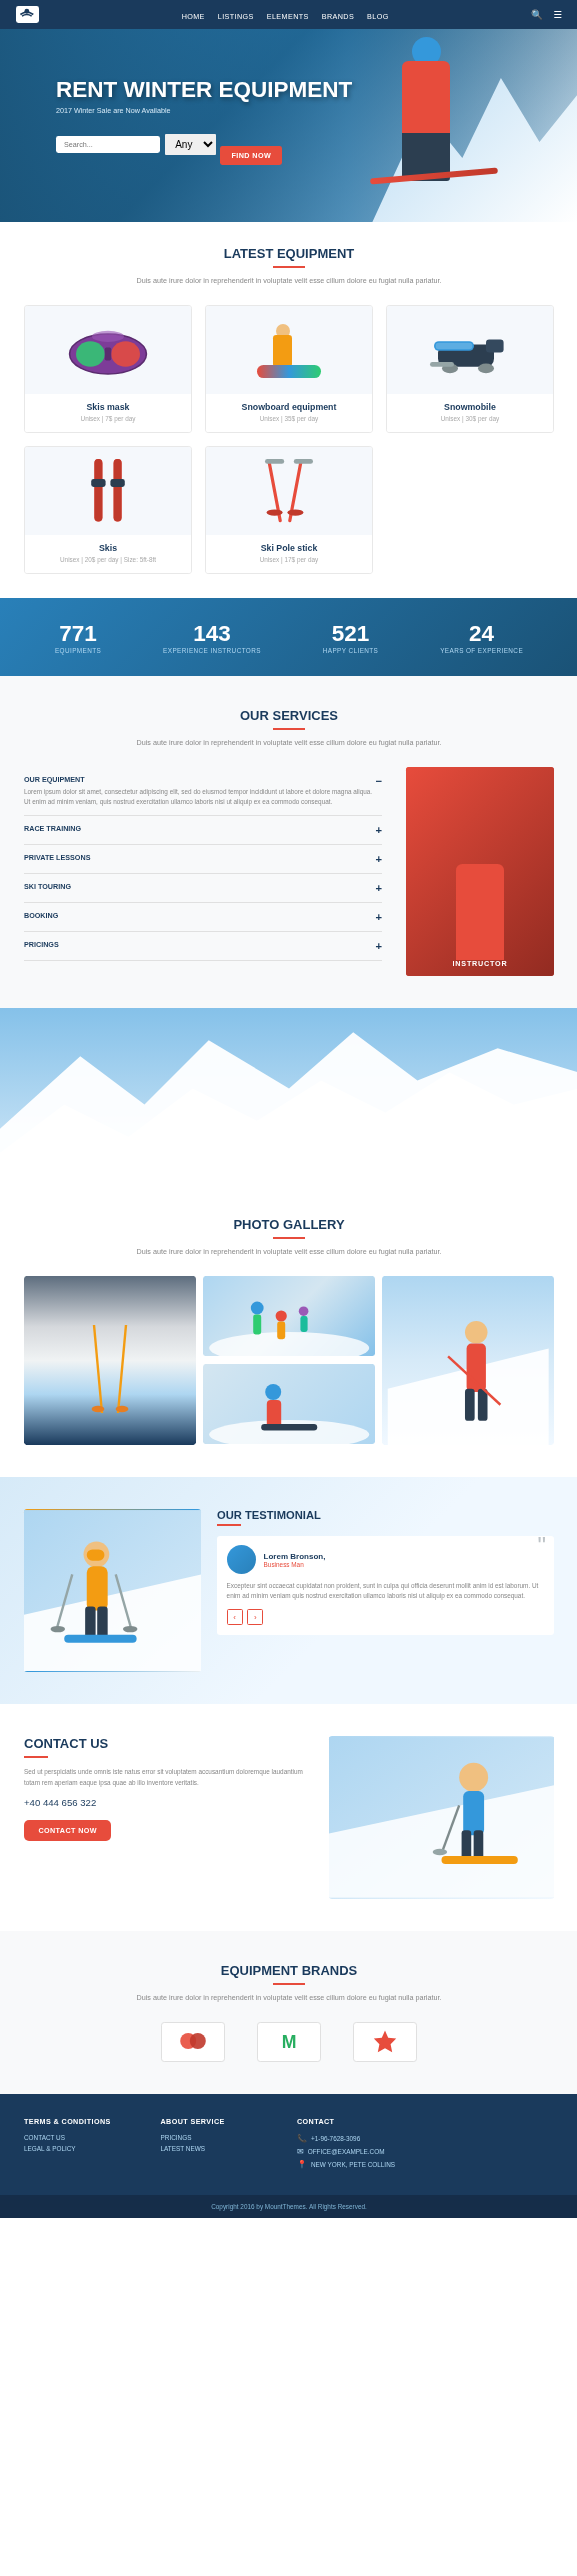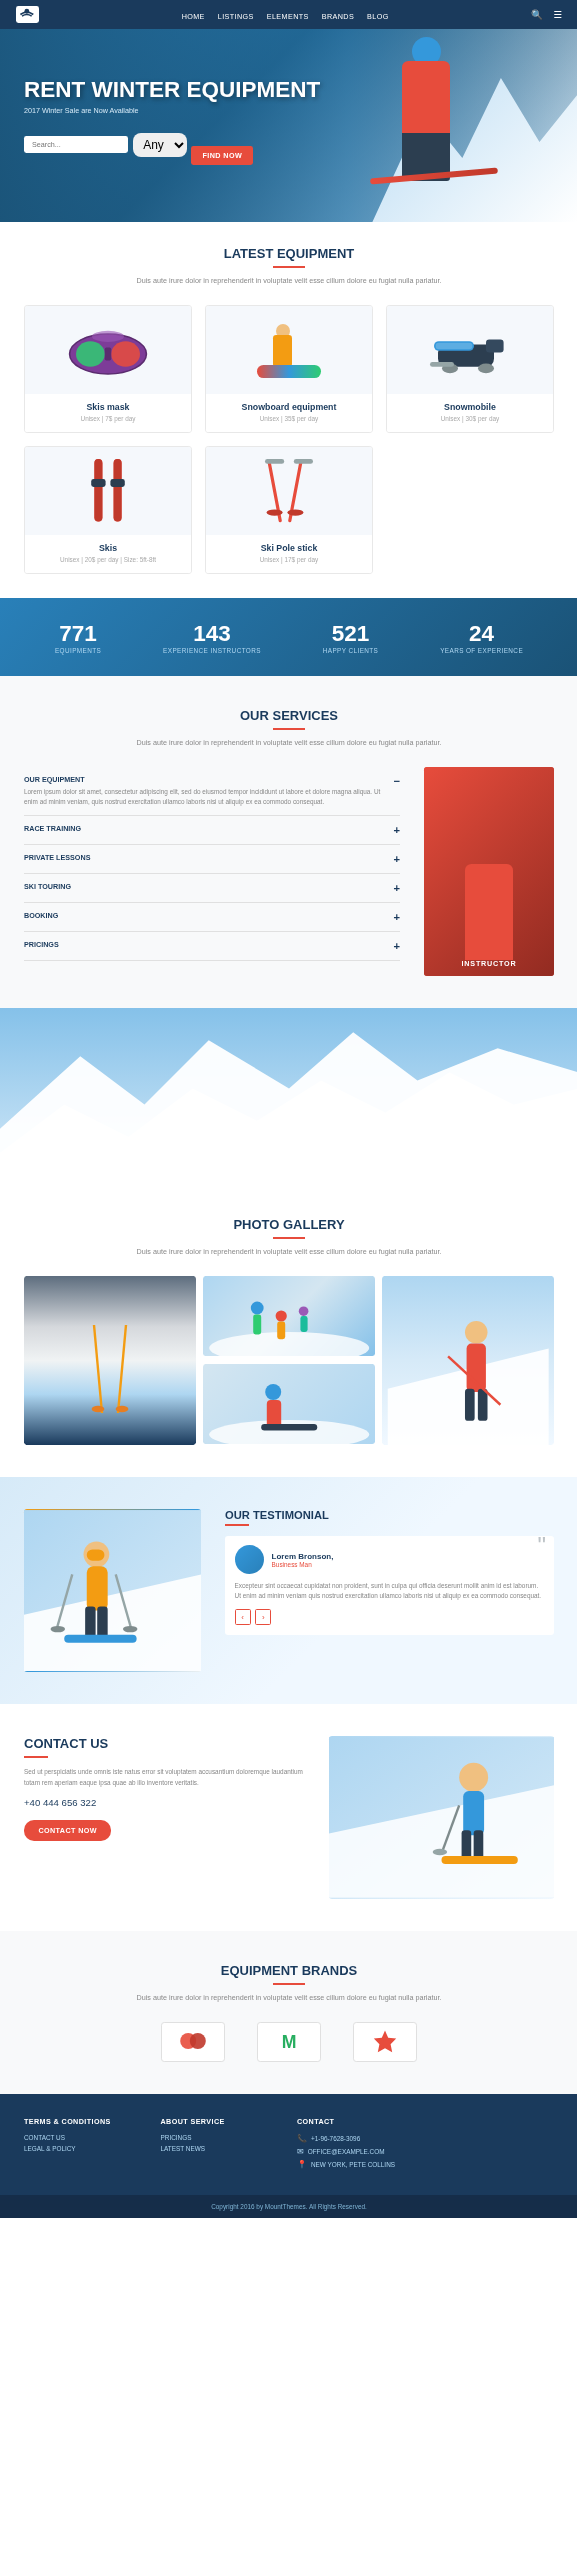--- a/index.html
+++ b/index.html
@@ -49,20 +49,21 @@
     }
 
     
     .hero {
       position: relative;
       height: 193px;
       background: linear-gradient(135deg, #2980b9 0%, #1a5276 40%, #d6eaf8 100%);
       overflow: hidden;
       display: flex;
       align-items: center;
+      padding-left: 32px;
     }
     .hero-bg {
       position: absolute;
       top: 0; left: 0; right: 0; bottom: 0;
       background: linear-gradient(to right, rgba(26,82,118,0.85) 0%, rgba(41,128,185,0.5) 60%, transparent 100%);
     }
     .hero-mountains {
       position: absolute;
       bottom: 0; right: 0;
       width: 257px; height: 160px;
@@ -98,22 +99,22 @@
       padding: 4px 8px;
       border: none;
       border-radius: 2.4px;
       font-size: 7.2px;
       width: 104px;
       outline: none;
     }
     .hero-search select {
       padding: 4px 6.4px;
       border: none;
-      border-radius: 8px;
-      font-size: 12px;
+      border-radius: 1px;
+      font-size: 10px;
       outline: none;
     }
     .hero-btn {
       background: #e74c3c;
       color: white;
       border: none;
       padding: 4.8px 11.2px;
       border-radius: 2.4px;
       font-size: 7.2px;
       font-weight: bold;
@@ -243,21 +244,21 @@
       color: #888;
       line-height: 1.5;
       margin-top: 3.2px;
     }
     .service-toggle {
       font-size: 11.2px;
       color: #1a3a5c;
       font-weight: bold;
     }
     .services-image {
-      width: 130px;
+      width: 148px;
       height: 209px;
       background: linear-gradient(135deg, #e74c3c, #c0392b);
       border-radius: 3.2px;
       display: flex;
       align-items: center;
       justify-content: center;
       color: white;
       font-size: 8.8px;
       font-weight: bold;
       position: relative;
@@ -317,21 +318,21 @@
     }
     .gallery-item.tall {
       grid-row: span 2;
     }
 
     
     .testimonial-section {
       background: linear-gradient(135deg, #d6eaf8 0%, #f0f8ff 60%);
       padding: 32px 24px;
       display: flex;
-      gap: 24px;
+      gap: 16px;
     }
     .testimonial-skier {
       width: 177px;
       flex-shrink: 0;
       background: linear-gradient(135deg, #f39c12, #3498db, #ecf0f1);
       border-radius: 3.2px;
       min-height: 160px;
     }
     .testimonial-content {
       flex: 1;
@@ -432,21 +433,21 @@
       font-size: 9.6px;
       color: #1a3a5c;
       font-weight: normal;
       margin-bottom: 11.2px;
     }
     .contact-btn {
       background: #e74c3c;
       color: white;
       border: none;
       padding: 6.4px 14.4px;
-      border-radius: 10px;
+      border-radius: 5px;
       font-size: 7.2px;
       font-weight: bold;
       cursor: pointer;
       text-transform: uppercase;
       letter-spacing: 0.4px;
     }
     .contact-image {
       width: 225px;
       min-height: 160px;
       background: linear-gradient(135deg, #aed6f1, #d6eaf8, #f0f8ff);

